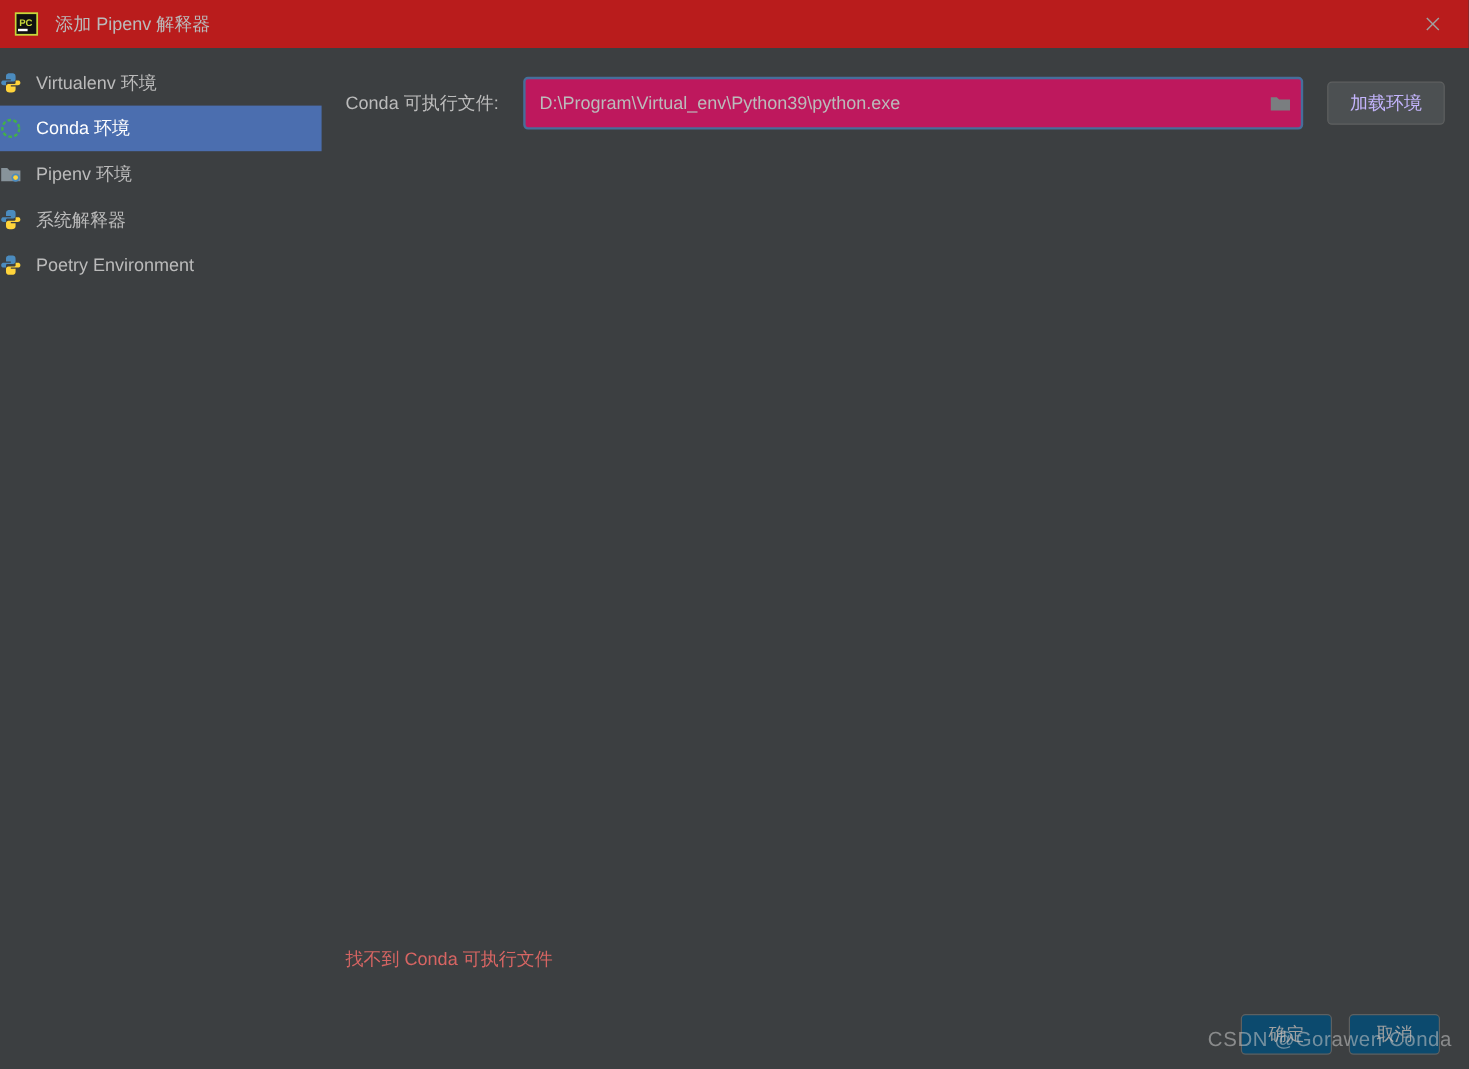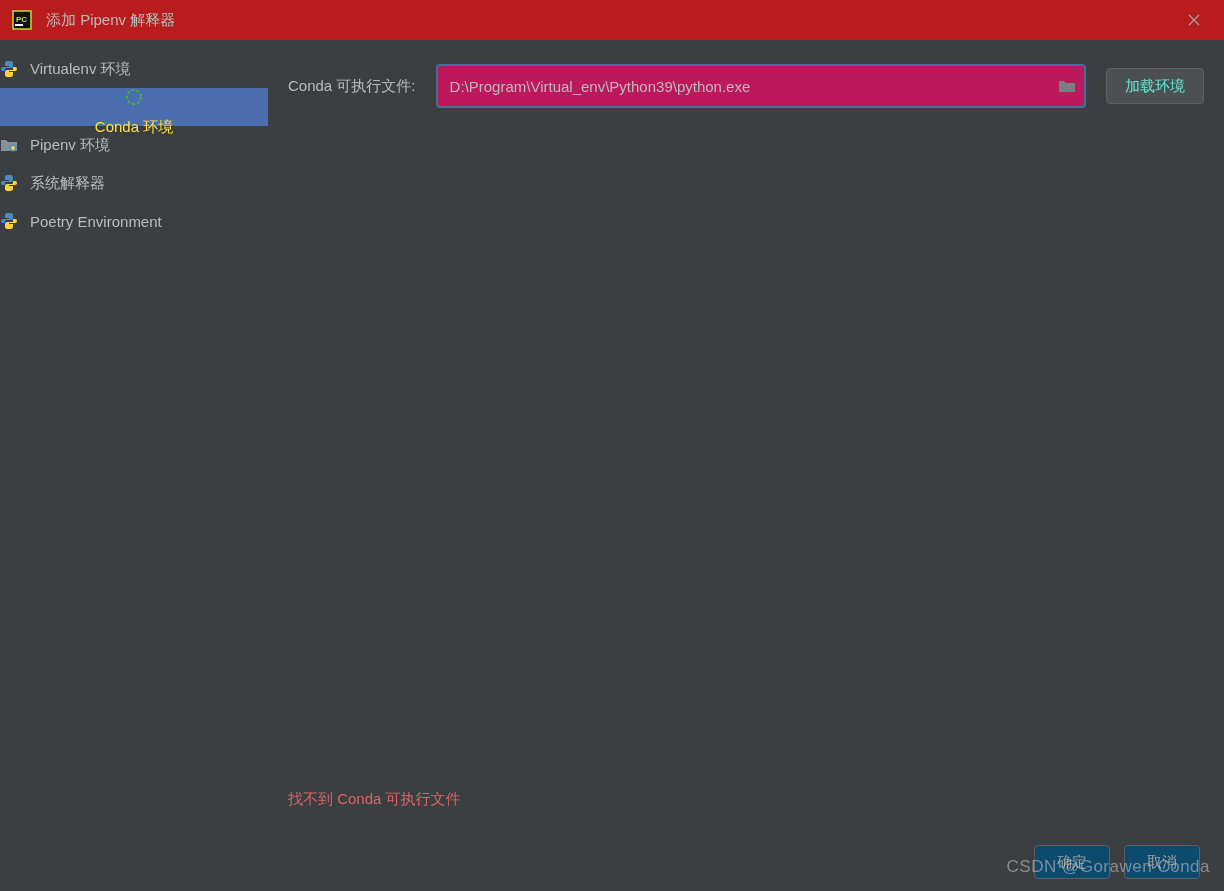--- a/index.html
+++ b/index.html
@@ -62,22 +62,21 @@
       display: flex;
       align-items: center;
       height: 38px;
       cursor: pointer;
       gap: 12px;
       color: #bbb;
       font-size: 15px;
     }
     .sidebar-item.selected {
       background: #4b6eaf;
-      color: #fde047;
-      flex-direction: column;
+      color: #ffffff;
     }
     .sidebar-item .icon {
       width: 18px;
       height: 18px;
       display: inline-flex;
       align-items: center;
       justify-content: center;
       flex-shrink: 0;
     }
     .main {
@@ -118,21 +117,21 @@
       top: 50%;
       transform: translateY(-50%);
       display: flex;
       align-items: center;
     }
     .action-button {
       height: 36px;
       background: #4c5052;
       border: 1px solid #5e6060;
       border-radius: 4px;
-      color: #5eead4;
+      color: #c4b5fd;
       font-size: 15px;
       padding: 0 18px;
       cursor: pointer;
       font-family: inherit;
     }
     .error-message {
       position: absolute;
       left: 20px;
       bottom: 82px;
       color: #d76563;

